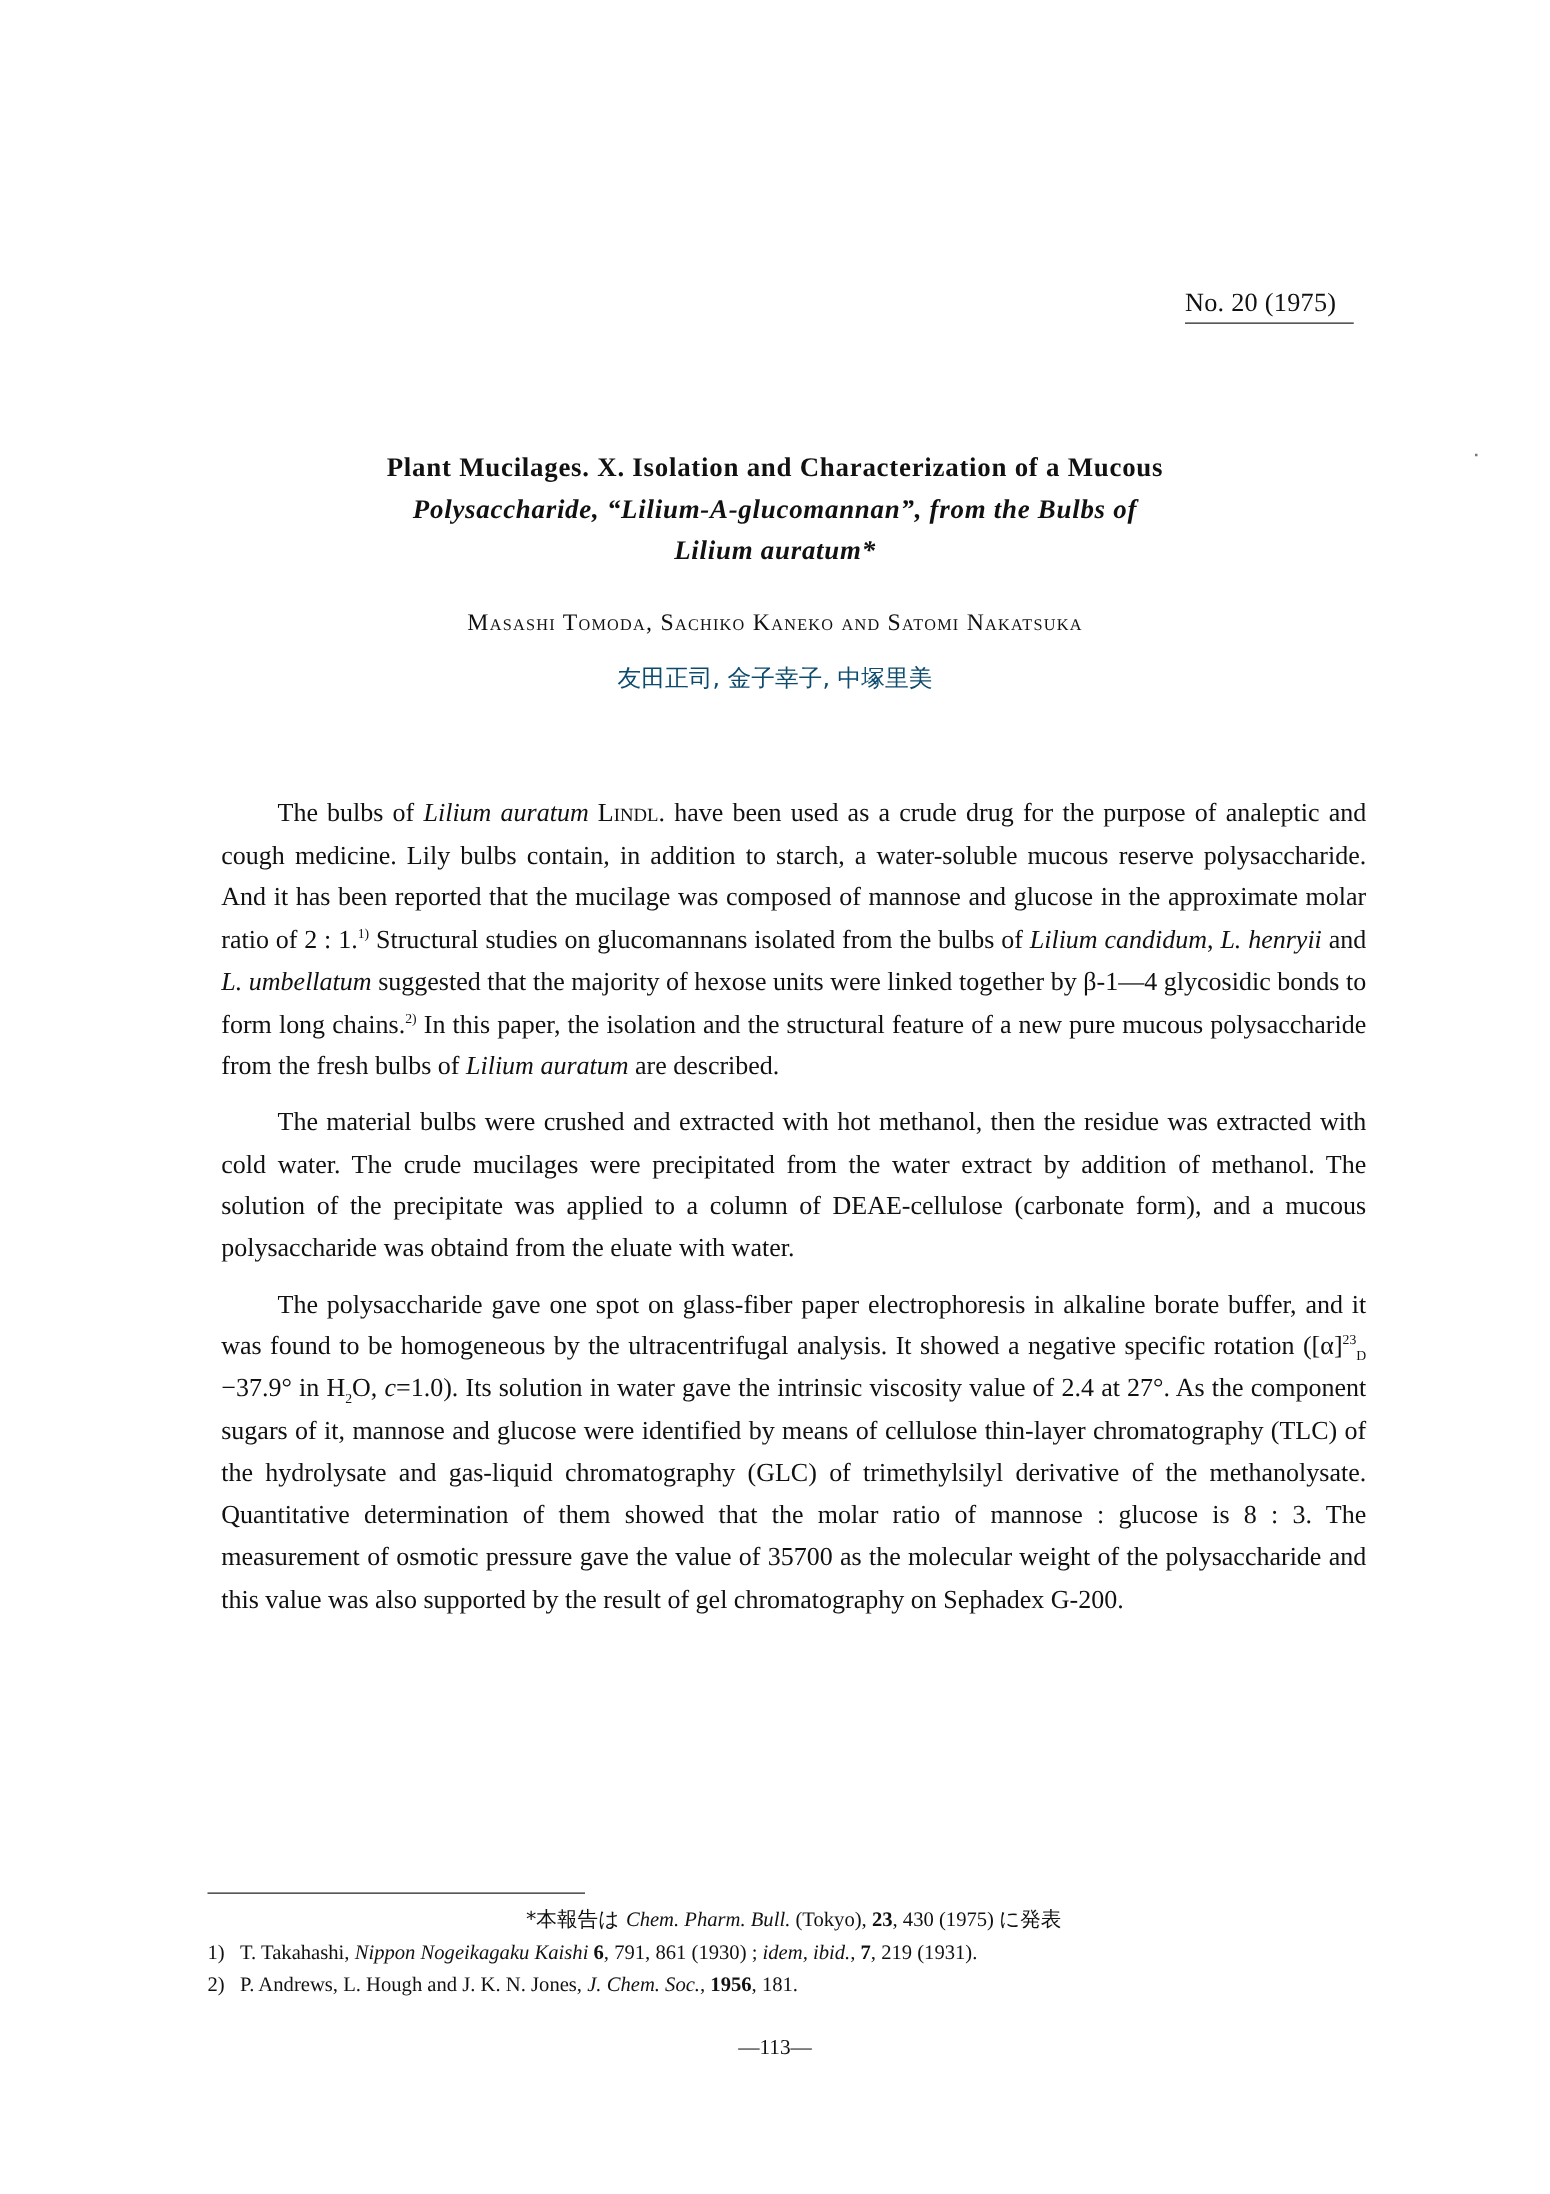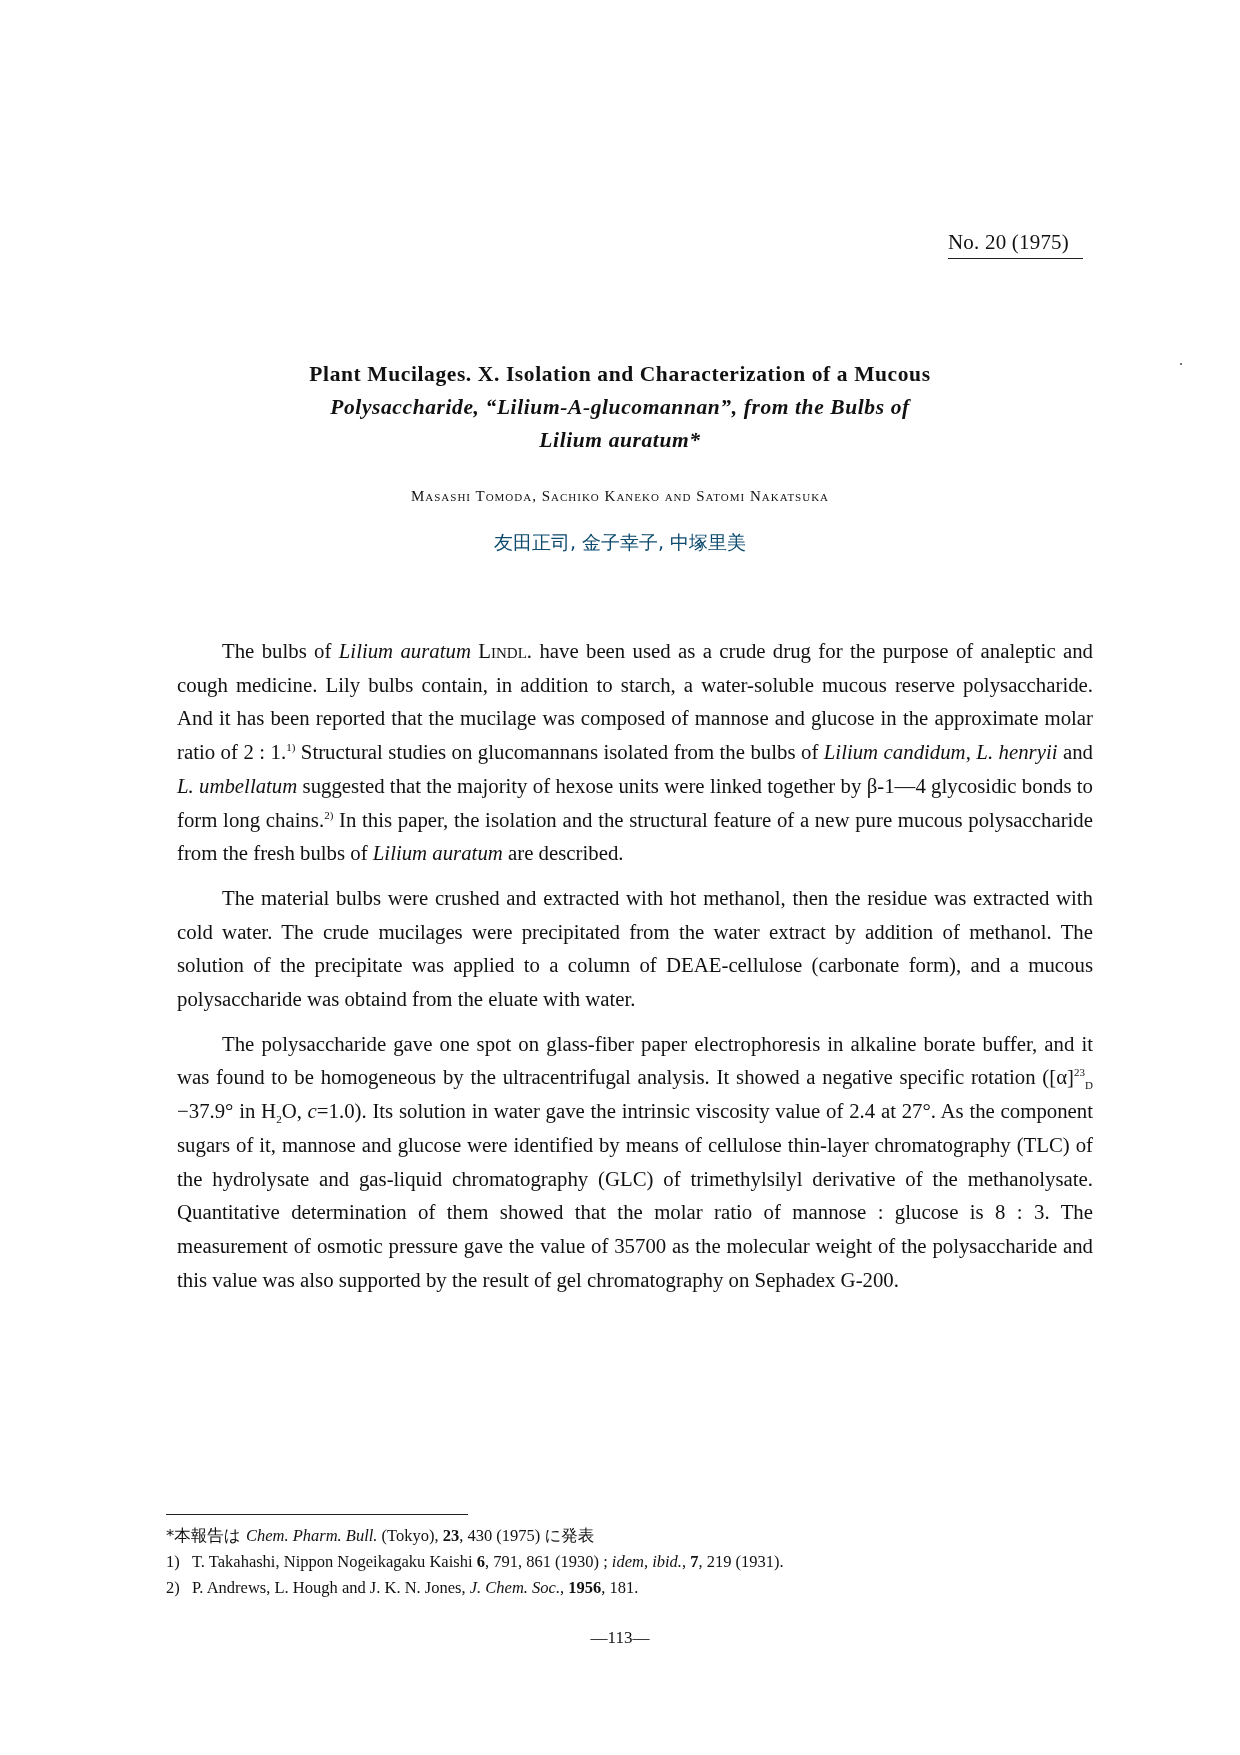--- a/index.html
+++ b/index.html
@@ -2,21 +2,21 @@
 <html><head>
 <meta charset="utf-8">
 <style>
   html, body { margin: 0; padding: 0; background: #ffffff; }
   body { width: 1240px; height: 1755px; position: relative; overflow: hidden;
          font-family: "Liberation Serif", "DejaVu Serif", serif; color: #111; }
   .abs { position: absolute; }
   .issue { left: 948px; top: 230px; font-size: 21px; border-bottom: 1.5px solid #222; padding: 0 14px 3px 0; letter-spacing: 0.2px; }
   .title { left: 180px; width: 880px; text-align: center; font-weight: bold; font-size: 21.5px; letter-spacing: 0.6px; }
   .title .it { font-style: italic; }
-  .authors { left: 180px; width: 880px; top: 488px; text-align: center; font-size: 15px; letter-spacing: 1px; font-variant: small-caps; }
+  .authors { left: 180px; width: 880px; top: 488px; text-align: center; font-size: 19px; letter-spacing: 1px; font-variant: small-caps; }
   .authors-jp { left: 180px; width: 880px; top: 530px; text-align: center; font-size: 19px; font-family: "DejaVu Sans", sans-serif; color: #0c4a6e; }
   .body-text { left: 166px; width: 938px; top: 623px; font-size: 20.8px; line-height: 33.7px; text-align: justify; }
   .body-text p { margin: 11px; text-indent: 45px; text-align: justify; }
   .sc { font-variant: small-caps; }
   sup { font-size: 11px; line-height: 0; }
   .rule { left: 166px; top: 1514px; width: 302px; height: 0; border-top: 1.3px solid #222; }
   .fn { left: 166px; width: 938px; font-size: 16.5px; line-height: 24px; }
   .fn .num { display: inline-block; width: 26px; }
   .jp { font-family: "DejaVu Sans", sans-serif; }
   .page-num { left: 560px; width: 120px; top: 1628px; text-align: center; font-size: 17px; }
@@ -37,21 +37,21 @@
 <div class="abs speck" style="left:1180px; top:363px;"></div>
 
 <div class="abs body-text">
   <p><span>The bulbs of </span><span style="font-style: italic;">Lilium auratum</span><span> </span><span class="sc">Lindl.</span><span>  have been used as a crude drug for the purpose of analeptic and cough medicine.  Lily bulbs contain, in addition to starch, a water-soluble mucous reserve polysaccharide.  And it has been reported that the mucilage was composed of mannose and glucose in the approximate molar ratio of 2 : 1.</span><sup>1)</sup><span>  Structural studies on glucomannans isolated from the bulbs of </span><span style="font-style: italic;">Lilium candidum</span><span>, </span><span style="font-style: italic;">L. henryii</span><span> and </span><span style="font-style: italic;">L. umbellatum</span><span> suggested that the majority of hexose units were linked together by β-1—4 glycosidic bonds to form long chains.</span><sup>2)</sup><span> In this paper, the isolation and the structural feature of a new pure mucous polysaccharide from the fresh bulbs of </span><span style="font-style: italic;">Lilium auratum</span><span> are described.</span></p>
   <p>The material bulbs were crushed and extracted with hot methanol, then the residue was extracted with cold water.  The crude mucilages were precipitated from the water extract by addition of methanol.  The solution of the precipitate was applied to a column of DEAE-cellulose (carbonate form), and a mucous polysaccharide was obtaind from the eluate with water.</p>
   <p><span>The polysaccharide gave one spot on glass-fiber paper electrophoresis in alkaline borate buffer, and it was found to be homogeneous by the ultracentrifugal analysis. It showed a negative specific rotation ([α]</span><sup>23</sup><sub style="font-size: 11px; line-height: 0;">D</sub><span> −37.9° in H</span><sub style="font-size: 11px; line-height: 0;">2</sub><span>O, </span><span style="font-style: italic;">c</span><span>=1.0).  Its solution in water gave the intrinsic viscosity value of 2.4 at 27°. As the component sugars of it, mannose and glucose were identified by means of cellulose thin-layer chromatography (TLC) of the hydrolysate and gas-liquid chromatography (GLC) of trimethylsilyl derivative of the methanolysate.  Quantitative determination of them showed that the molar ratio of mannose : glucose is 8 : 3.  The measurement of osmotic pressure gave the value of 35700 as the molecular weight of the polysaccharide and this value was also supported by the result of gel chromatography on Sephadex G-200.</span></p>
 </div>
 
 <div class="abs rule"></div>
 
-<div class="abs fn" style="top:1524px;"><span class="jp">*本報告は </span><span style="font-style: italic;">Chem. Pharm. Bull.</span><span> (Tokyo), </span><span style="font-weight: bold;">23</span><span>, 430 (1975) </span><span class="jp">に発表</span></div>
+<div class="abs fn" style="top:1524px;text-align:center;"><span class="jp">*本報告は </span><span style="font-style: italic;">Chem. Pharm. Bull.</span><span> (Tokyo), </span><span style="font-weight: bold;">23</span><span>, 430 (1975) </span><span class="jp">に発表</span></div>
 <div class="abs fn" style="top:1550px;">
-  <span class="num">1)</span><span><span>T. Takahashi, </span><span style="">Nippon Nogeikagaku Kaishi</span><span> </span><span style="font-weight: bold;">6</span><span>, 791, 861 (1930) ; </span><span style="font-style: italic;">idem, ibid.</span><span>, </span><span style="font-weight: bold;">7</span><span>, 219 (1931).</span></span>
+  <span class="num">1)</span><span><span>T. Takahashi, </span><span style="font-style: italic;">Nippon Nogeikagaku Kaishi</span><span> </span><span style="font-weight: bold;">6</span><span>, 791, 861 (1930) ; </span><span style="font-style: italic;">idem, ibid.</span><span>, </span><span style="font-weight: bold;">7</span><span>, 219 (1931).</span></span>
 </div>
 <div class="abs fn" style="top:1576px;">
   <span class="num">2)</span><span><span>P. Andrews, L. Hough and J. K. N. Jones, </span><span style="font-style: italic;">J. Chem. Soc.</span><span>, </span><span style="font-weight: bold;">1956</span><span>, 181.</span></span>
 </div>
 
 <div class="abs page-num">—113—</div>
 
 </body></html>

